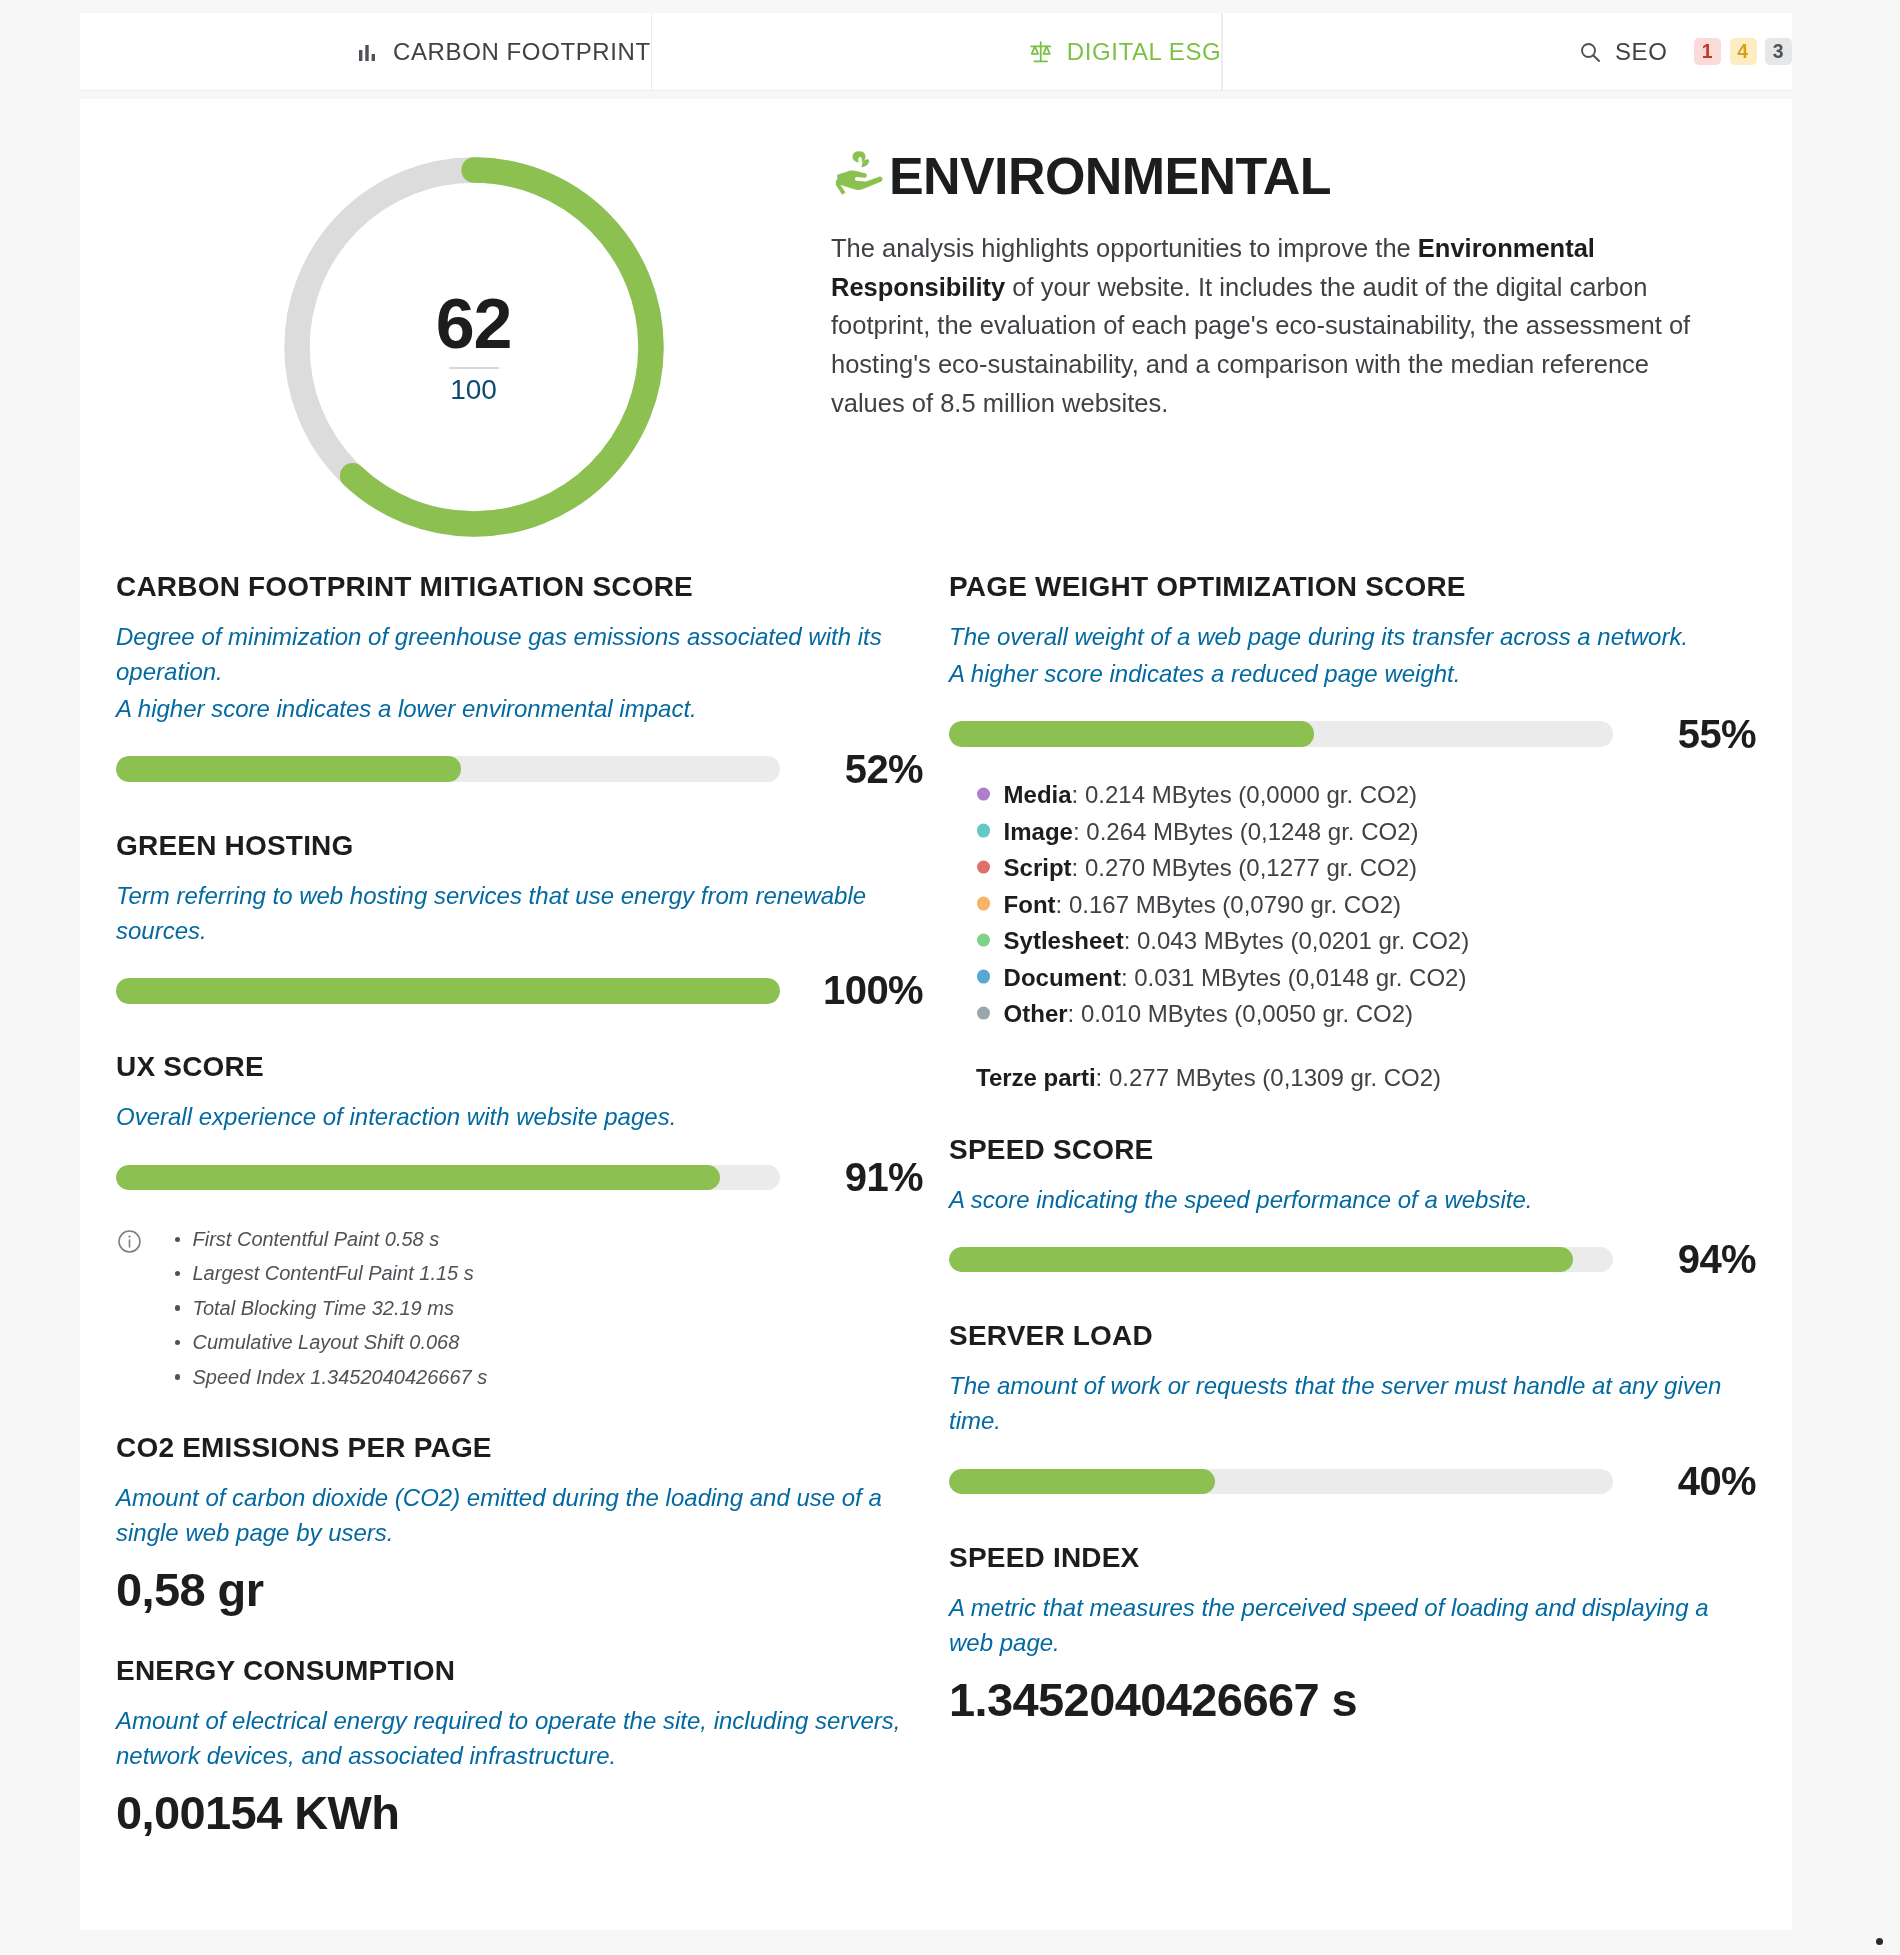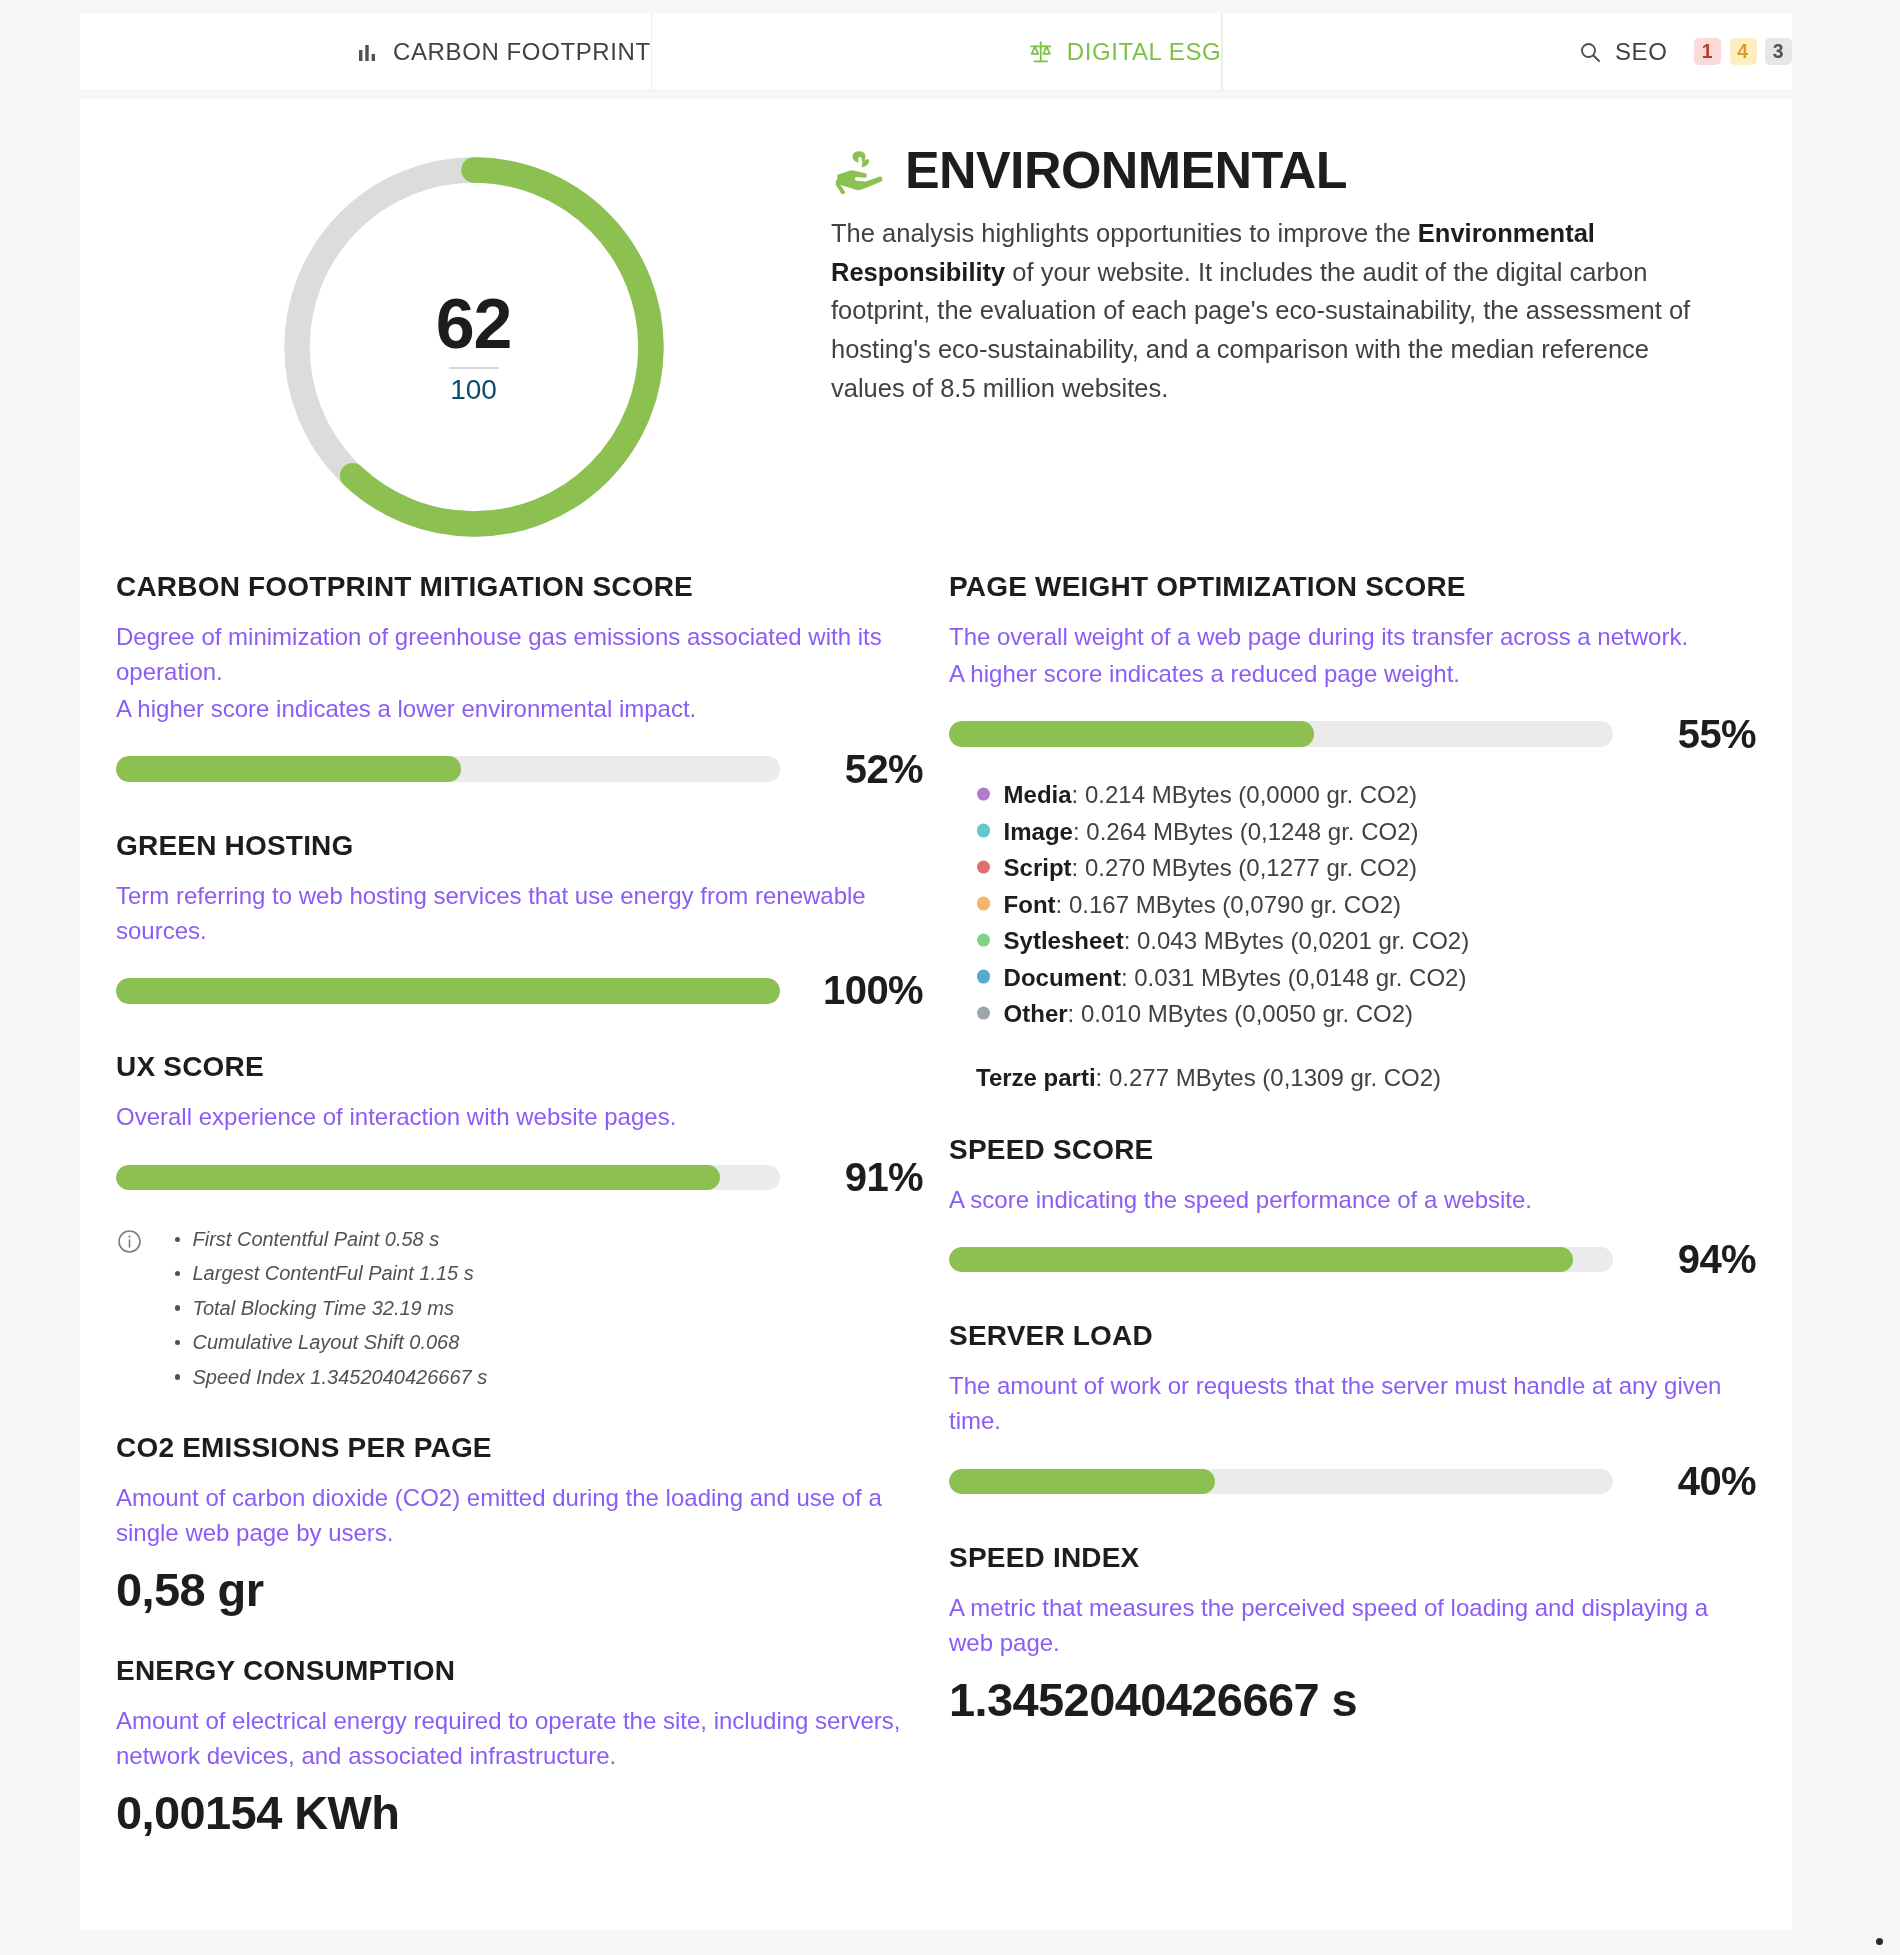--- a/index.html
+++ b/index.html
@@ -115,23 +115,22 @@
   }
   .gauge-max {
     font-size: 28px;
     color: #0c4a6e;
     line-height: 1;
   }
 
   .hero-text { flex: 1; padding-top: 13.3px; padding-right: 36px; }
   .hero-title-row {
     display: flex;
-    align-items: flex-start;
-    gap: 16px;
-    margin-bottom: 12px;
+    align-items: flex-end;
+    margin-bottom: 27px;
   }
   .hero-title {
     font-size: 52px;
     font-weight: 700;
     color: #1c1d1f;
     letter-spacing: -0.6px;
     line-height: 1;
   }
   .hero-desc {
     font-size: 25.5px;
@@ -148,21 +147,22 @@
   .sec-title {
     font-size: 28px;
     font-weight: 700;
     color: #1c1d1f;
     letter-spacing: 0.2px;
     margin-bottom: 16px;
   }
   .sec-desc {
     font-size: 24px;
     line-height: 1.46;
-    color: #8b5cf6;
+    color: #0369a1;
+    font-style: italic;
   }
   .sec-desc + .sec-desc { margin-top: 2.4px; }
 
   .barrow {
     display: flex;
     align-items: center;
     gap: 22px;
     margin-top: 20.6px;
   }
   .bar {

